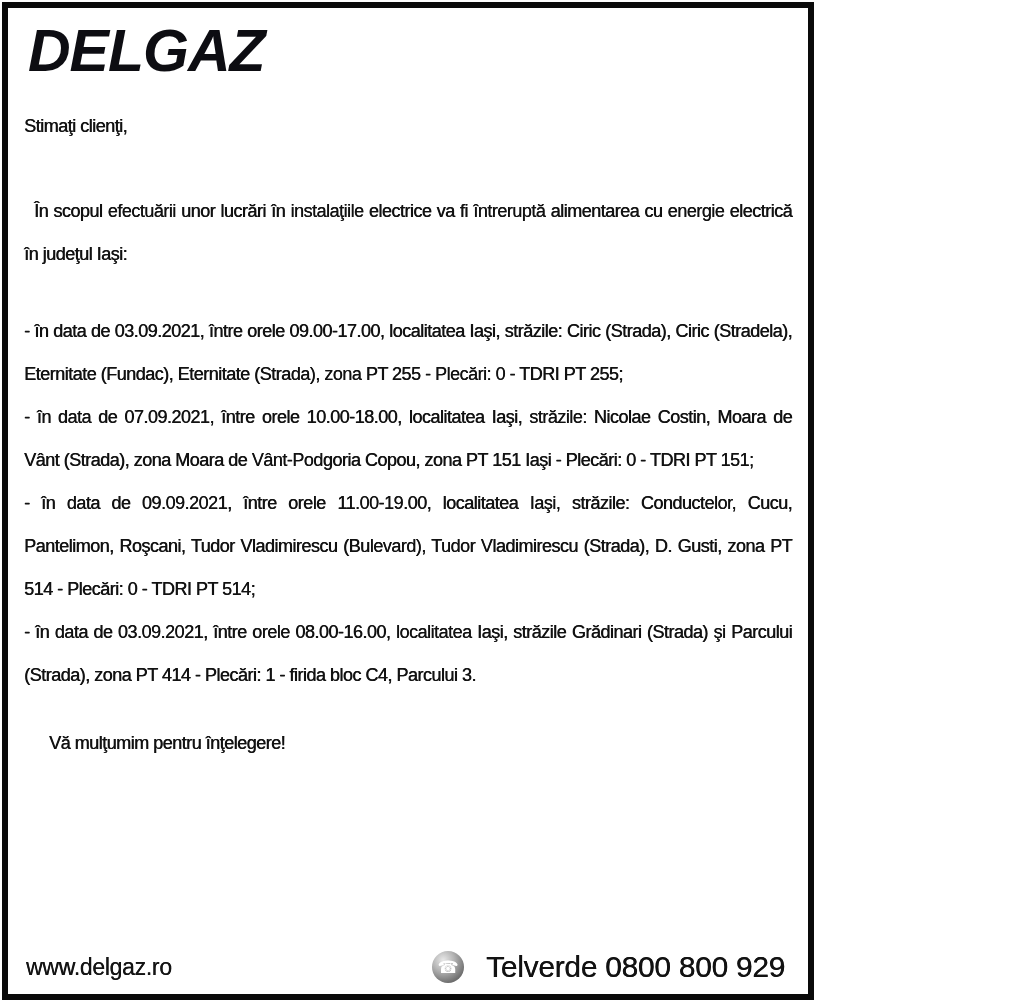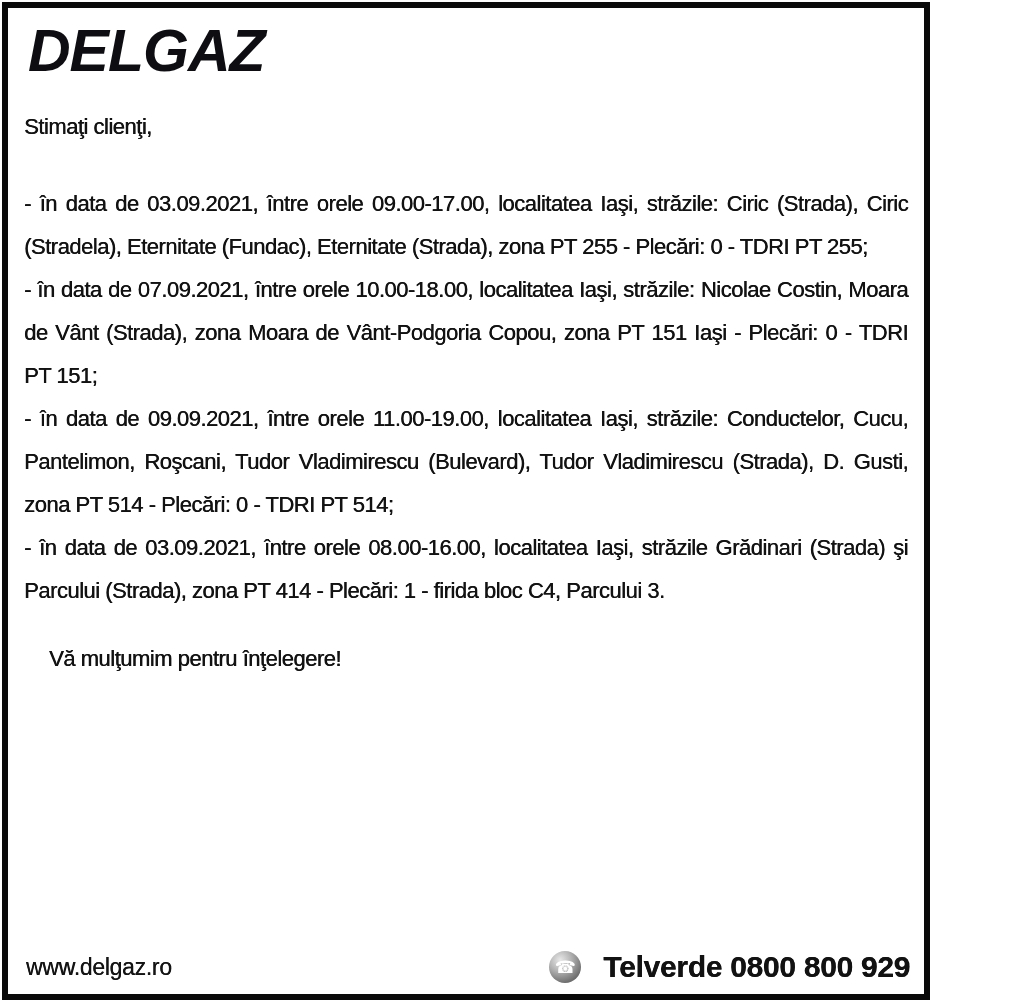--- a/index.html
+++ b/index.html
@@ -1,21 +1,21 @@
 <!DOCTYPE html>
 <html lang="ro"><head>
 <meta charset="utf-8">
 <style>
   * { margin: 0; padding: 0; box-sizing: border-box; }
   html, body { background: #ffffff; }
   body { font-family: "Liberation Sans", sans-serif; color: #111111; }
 
   .page {
     position: relative;
-    width: 928px;
+    width: 812px;
     height: 998px;
     margin: 2px;
     border: 6px solid #0a0a0a;
     background: #ffffff;
     padding: 10px 16px 0 16px;
     overflow: hidden;
   }
 
   
   .logo { width: 236px; margin: 4px 0 0 4px; line-height: 1; }
@@ -34,37 +34,37 @@
     margin-top: -6px;
     font-size: 43px;
     font-weight: bold;
     font-style: italic;
     letter-spacing: 0px;
     color: #0d0d12;
   }
 
   
   .notice {
-    font-size: 22px;
+    font-size: 18px;
     line-height: 43px;
     letter-spacing: -0.5px;
     text-shadow: 0.45px 0 0 currentColor; 
     color: #121212;
   }
   .greeting   { margin-top: 24px; }
   .intro      { margin-top: 42px; text-align: justify; text-indent: 10px; }
   .outages    { margin-top: 34px; }
   .outage     { text-align: justify; }
   .closing    { margin-top: 25px; margin-left: 25px; }
 
   
   .footer {
     position: absolute;
     left: 0; right: 0; bottom: 10px;
-    padding: 0 14px 0 18px;
+    padding: 0 23px 0 18px;
     display: flex;
     align-items: center;
     justify-content: space-between;
   }
   .website {
     font-size: 23px;
     letter-spacing: -0.3px;
     color: #141414;
     text-shadow: 0.3px 0 0 currentColor;
   }
@@ -79,35 +79,35 @@
     line-height: 1;
     text-shadow: none;
     flex: 0 0 auto;
   }
   .phone-number {
     font-size: 30px;
     letter-spacing: -0.3px;
     color: #121212;
     text-shadow: 0.35px 0 0 currentColor;
     white-space: nowrap;
-    font-weight: bold;
   }
 </style>
 </head>
 <body>
 
 <div class="page">
 
   <div class="logo">
     <div class="brand-name">DELGAZ</div>
   </div>
 
   <div class="notice">
     <p class="greeting">Stimaţi clienţi,</p>
 
+    <p class="intro">În scopul efectuării unor lucrări în instalaţiile electrice va fi întreruptă alimentarea cu energie electrică în judeţul Iaşi:</p>
 
     <div class="outages">
       <p class="outage">- în data de 03.09.2021, între orele 09.00-17.00, localitatea Iaşi, străzile: Ciric (Strada), Ciric (Stradela), Eternitate (Fundac), Eternitate (Strada), zona PT 255 - Plecări: 0 - TDRI PT 255;</p>
       <p class="outage">- în data de 07.09.2021, între orele 10.00-18.00, localitatea Iaşi, străzile: Nicolae Costin, Moara de Vânt (Strada), zona Moara de Vânt-Podgoria Copou, zona PT 151 Iaşi - Plecări: 0 - TDRI PT 151;</p>
       <p class="outage">- în data de 09.09.2021, între orele 11.00-19.00, localitatea Iaşi, străzile: Conductelor, Cucu, Pantelimon, Roşcani, Tudor Vladimirescu (Bulevard), Tudor Vladimirescu (Strada), D. Gusti, zona PT 514 - Plecări: 0 - TDRI PT 514;</p>
       <p class="outage">- în data de 03.09.2021, între orele 08.00-16.00, localitatea Iaşi, străzile Grădinari (Strada) şi Parcului (Strada), zona PT 414 - Plecări: 1 - firida bloc C4, Parcului 3.</p>
     </div>
 
     <p class="closing">Vă mulţumim pentru înţelegere!</p>
   </div>

